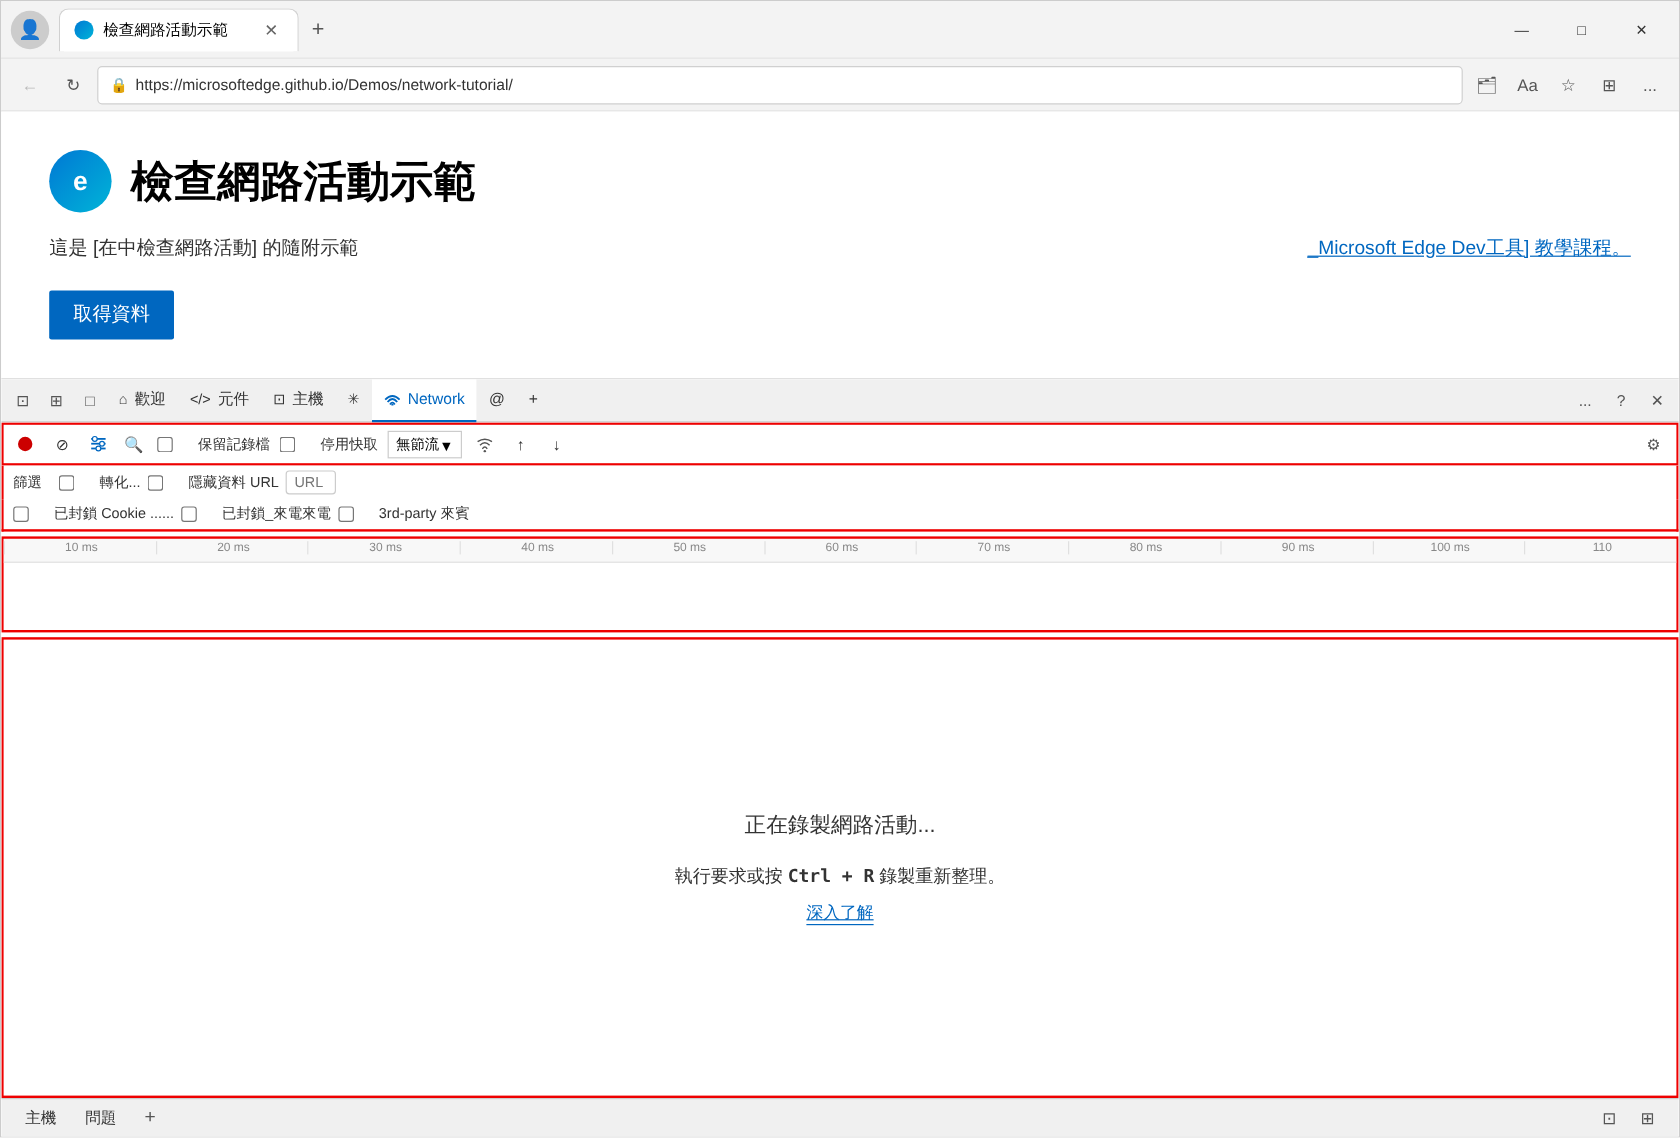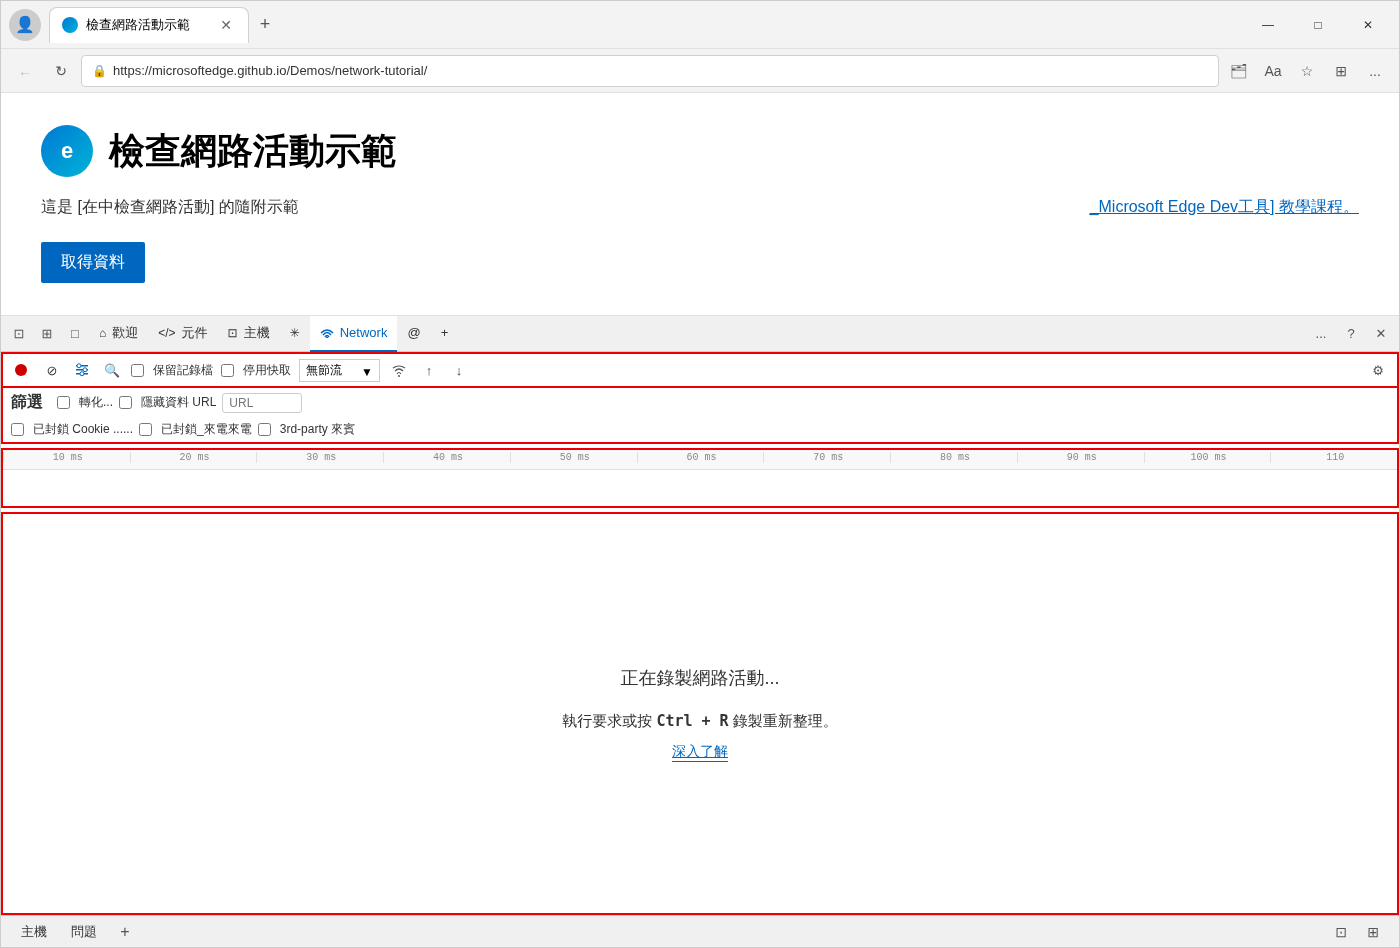--- a/index.html
+++ b/index.html
@@ -45,38 +45,38 @@
     .devtools-tab { display: flex; align-items: center; height: 36px; padding: 0 10px; gap: 6px; cursor: pointer; font-size: 13px; color: #333; border-bottom: 2px solid transparent; white-space: nowrap; }
     .devtools-tab.active { border-bottom: 2px solid #0067c0; color: #0067c0; background: #fff; }
     .devtools-tab-icon { font-size: 12px; }
     .dt-spacer { flex: 1; }
     .dt-end-btns { display: flex; gap: 2px; align-items: center; }
 
     
     .network-toolbar { display: flex; align-items: center; background: #fff; border: 2px solid #e00; padding: 4px 8px; gap: 8px; flex-wrap: wrap; min-height: 36px; }
     .toolbar-btn { display: flex; align-items: center; justify-content: center; width: 22px; height: 22px; cursor: pointer; border-radius: 3px; color: #333; font-size: 13px; }
     .toolbar-btn.record { color: #c00; }
-    .checkbox-label { display: flex; align-items: center; gap: 9px; cursor: pointer; font-size: 12px; color: #333; white-space: nowrap; }
+    .checkbox-label { display: flex; align-items: center; gap: 21px; cursor: pointer; font-size: 12px; color: #333; white-space: nowrap; }
     .checkbox-label input { cursor: pointer; }
-    .filter-select { display: flex; align-items: flex-end; gap: 19px; border: 1px solid #ccc; padding: 2px 6px; font-size: 12px; background: #fff; cursor: pointer; }
+    .filter-select { display: flex; align-items: flex-end; gap: 0; border: 1px solid #ccc; padding: 2px 6px; font-size: 12px; background: #fff; cursor: pointer; }
     .spacer { flex: 1; }
     .settings-btn { width: 22px; height: 22px; display: flex; align-items: center; justify-content: center; cursor: pointer; color: #555; }
 
     
     .filter-row { display: flex; align-items: center; background: #fff; border-left: 2px solid #e00; border-right: 2px solid #e00; padding: 4px 8px; gap: 6px; flex-wrap: wrap; }
-    .filter-label { font-size: 16px; color: #333; margin-right: 8px; font-weight: bold; }
+    .filter-label { font-size: 12px; color: #333; margin-right: 8px; }
     .filter-chips { display: flex; gap: 4px; flex-wrap: wrap; align-items: center; }
     .filter-type-btn { font-size: 12px; color: #333; cursor: pointer; padding: 2px 6px; border-radius: 3px; white-space: nowrap; }
     .filter-type-btn.active { background: #0067c0; color: #fff; border-radius: 3px; }
 
     
     .filter-row2 { display: flex; align-items: center; background: #fff; border-left: 2px solid #e00; border-right: 2px solid #e00; border-bottom: 2px solid #e00; padding: 4px 8px; gap: 6px; }
 
     
-    .timeline-area { background: #fff; border: 2px solid #e00; margin-top: 4px; height: 60px; position: relative; overflow: hidden; font-family: Liberation Mono, monospace; }
+    .timeline-area { background: #fff; border: 2px solid #e00; margin-top: 4px; height: 80px; position: relative; overflow: hidden; }
     .timeline-ruler { display: flex; align-items: flex-start; padding-top: 2px; background: #f8f8f8; height: 20px; border-bottom: 1px solid #e0e0e0; }
     .timeline-tick { flex: 1; text-align: center; font-size: 10px; color: #888; border-left: 1px solid #e0e0e0; padding-left: 2px; }
     .timeline-content { flex: 1; background: #fff; }
 
     
     .status-area { flex: 1; background: #fff; border: 2px solid #e00; margin-top: 4px; display: flex; flex-direction: column; align-items: center; justify-content: center; gap: 12px; min-height: 120px; }
     .status-text { font-size: 18px; color: #333; }
     .status-subtext { font-size: 15px; color: #333; margin-top: 10px; }
     .status-subtext kbd { font-family: 'Consolas', monospace; font-weight: bold; }
     .status-link { color: #0067c0; text-decoration: underline; cursor: pointer; font-size: 14px; border-bottom: 1px solid #0067c0; }
@@ -243,21 +243,21 @@
         <div class="filter-row">
           <span class="filter-label">篩選</span>
           <label class="checkbox-label">
             <input type="checkbox" style="">
             <span>轉化...</span>
           </label>
           <label class="checkbox-label">
             <input type="checkbox" style="">
             <span>隱藏資料 URL</span>
           </label>
-          <input type="text" placeholder="URL" style="border: 1px solid rgb(204, 204, 204); padding: 2px 6px; font-size: 12px; width: 80px; border-radius: 3px;">
+          <input type="text" placeholder="URL" style="border: 1px solid rgb(204, 204, 204); padding: 2px 6px; font-size: 12px; width: 42px; border-radius: 3px;">
         </div>
 
         <div class="filter-row2">
           <label class="checkbox-label">
             <input type="checkbox" style="">
             <span>已封鎖 Cookie ......</span>
           </label>
           <label class="checkbox-label">
             <input type="checkbox" style="">
             <span>已封鎖_來電來電</span>

